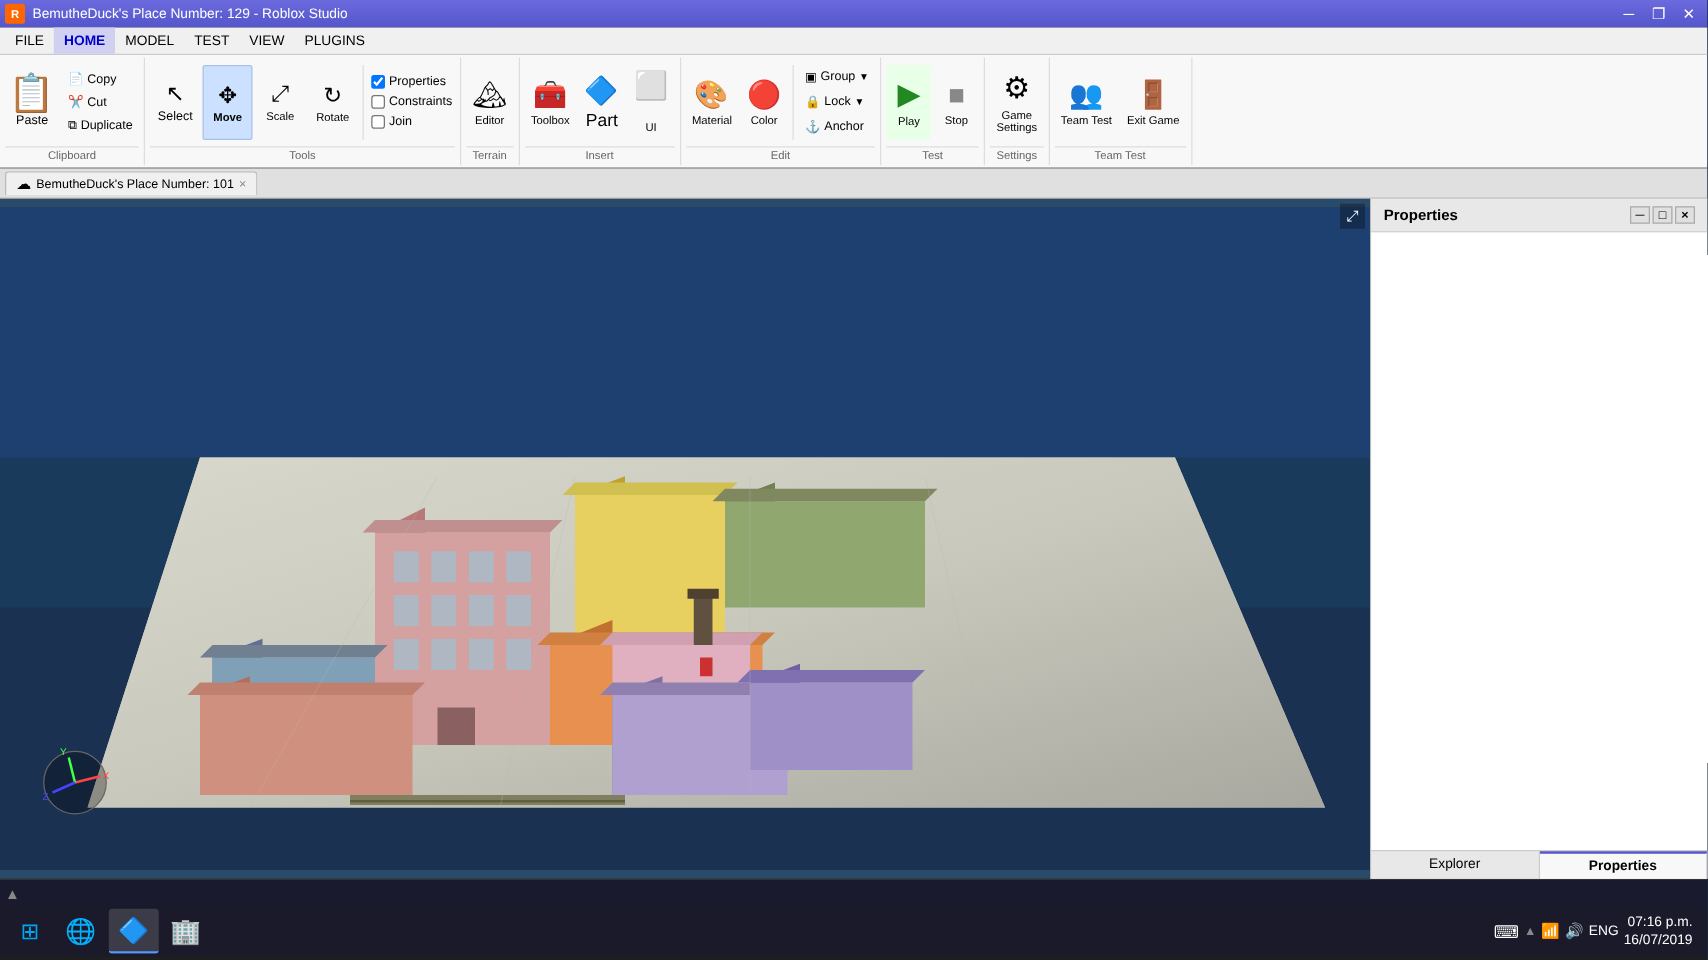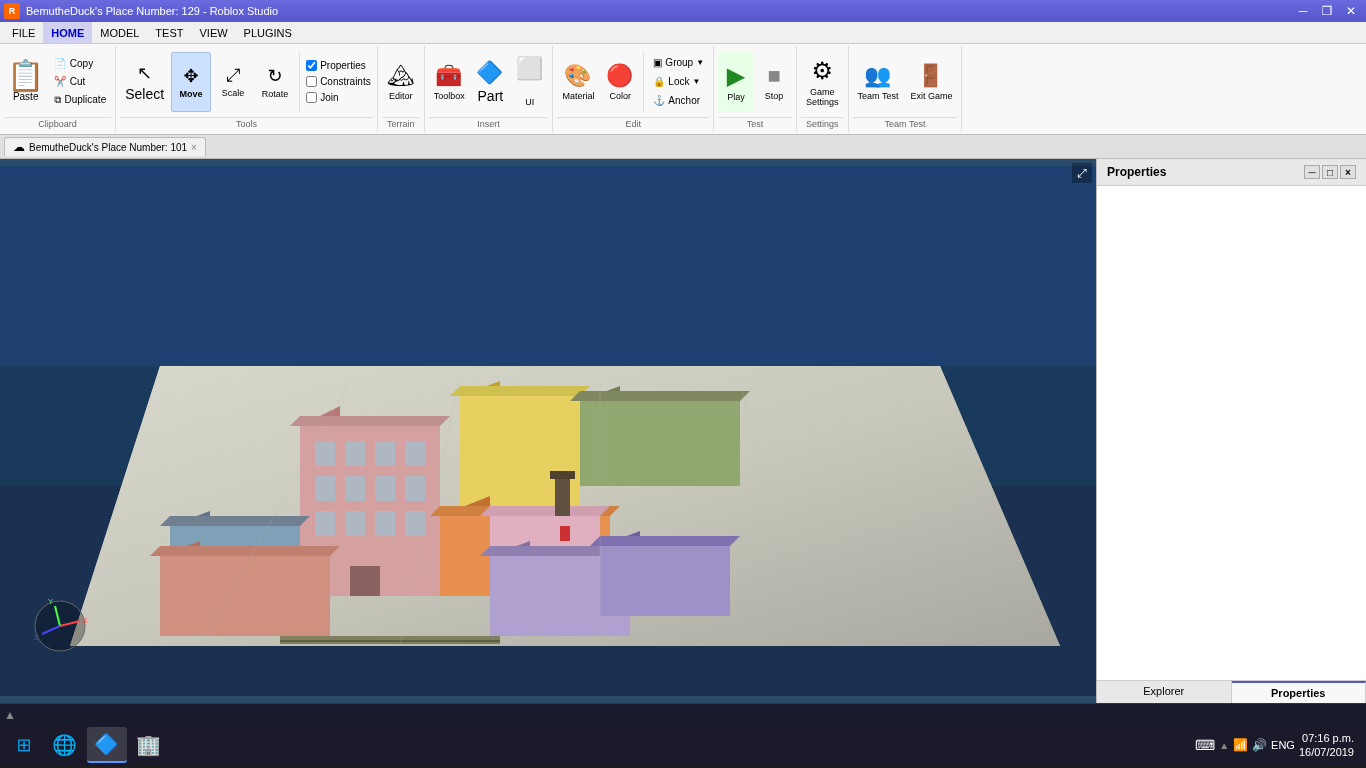--- a/index.html
+++ b/index.html
@@ -367,21 +367,21 @@
       <div class="ribbon-group-label">Clipboard</div>
     </div>
 
     <div class="ribbon-group">
       <div class="ribbon-group-content">
 
         <div style="display:flex;flex-direction:column;gap:1px;">
           <div style="display:flex;gap:2px;">
             <div class="ribbon-btn" style="height:60px;min-width:40px;">
               <div style="font-size:18px;">↖</div>
-              <div style="font-size:14px;">Select</div>
+              <div style="font-size:10px;">Select</div>
             </div>
             <div class="ribbon-btn" style="height:60px;min-width:40px;background:#cce0ff;border-color:#aac0e8;">
               <div style="font-size:18px;">✥</div>
               <div style="font-size:9px;font-weight:bold;">Move</div>
             </div>
             <div class="ribbon-btn" style="height:60px;min-width:40px;">
               <div style="font-size:18px;">⤢</div>
               <div style="font-size:9px;">Scale</div>
             </div>
             <div class="ribbon-btn" style="height:60px;min-width:40px;">

